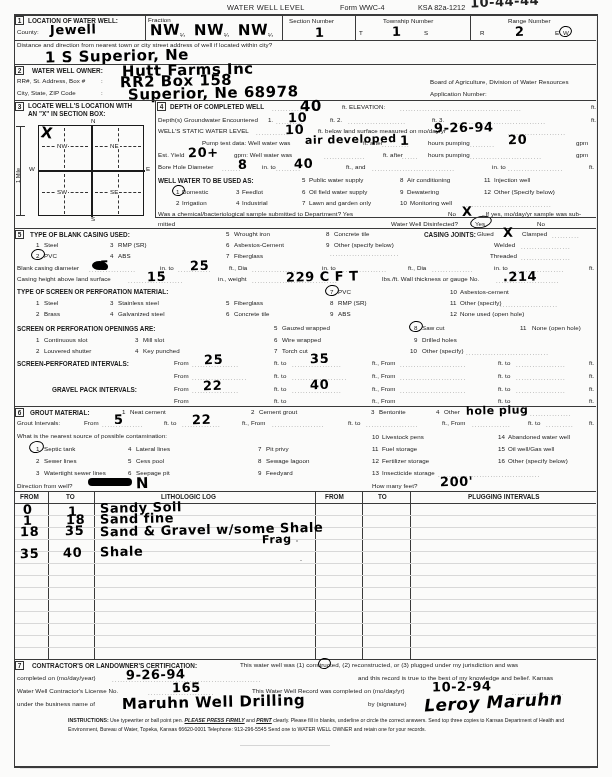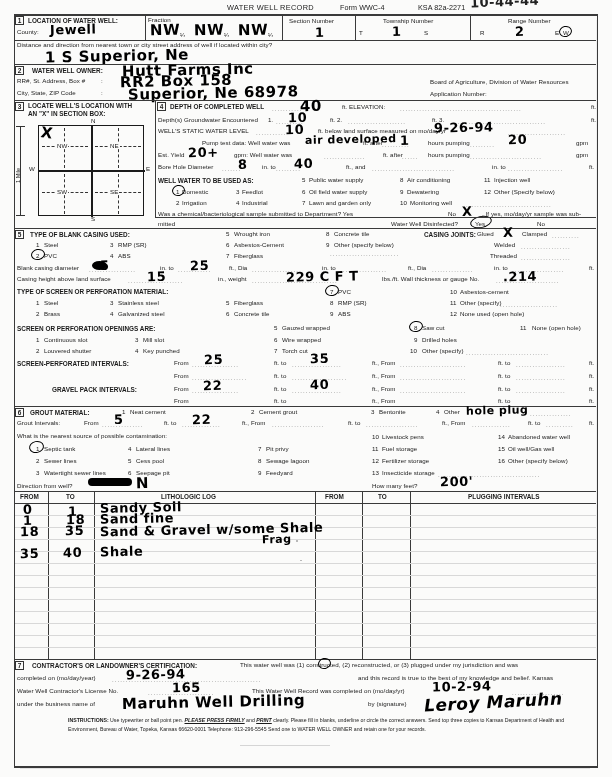--- a/index.html
+++ b/index.html
@@ -56,23 +56,23 @@
   .speck { position:absolute; background:#b9b9b9; }
   
   #secbox { position:absolute; border:1.6px solid #1a1a1a; }
   .logline { position:absolute; height:1px; background:#d8d8d8; }
 </style>
 </head>
 <body>
 
 <div id="sheet">
 
-  <div class="abs p" style="left:227px; top:4px; font-size:7.4px; letter-spacing:.3px;">WATER WELL RECORD</div>
+  <div class="abs p" style="left:227px; top:4px; font-size:7.4px; letter-spacing:.3px;">WATER WELL LEVEL</div>
   <div class="abs p" style="left:340px; top:4px; font-size:7.2px;">Form WWC-4</div>
-  <div class="abs p" style="left:418px; top:4px; font-size:7.2px;">KSA 82a-2271</div>
+  <div class="abs p" style="left:418px; top:4px; font-size:7.2px;">KSA 82a-1212</div>
   <div class="abs hw tilt2" style="left:470px; top:-6px; font-size:13px; color:#222;">10-44-44</div>
 
   <div class="hr2" style="top:14px;"></div>
   <div class="vr" style="left:14px; top:14px; bottom:9px;"></div>
   <div class="vr" style="right:14px; top:14px; bottom:9px;"></div>
   <div class="hr" style="bottom:9px; height:2px;"></div>
 
   <div class="secnum" style="left:15px; top:16px;">1</div>
   <div class="abs pb" style="left:28px; top:17px;">LOCATION OF WATER WELL:</div>
   <div class="abs p" style="left:17px; top:29px;">County:</div>

